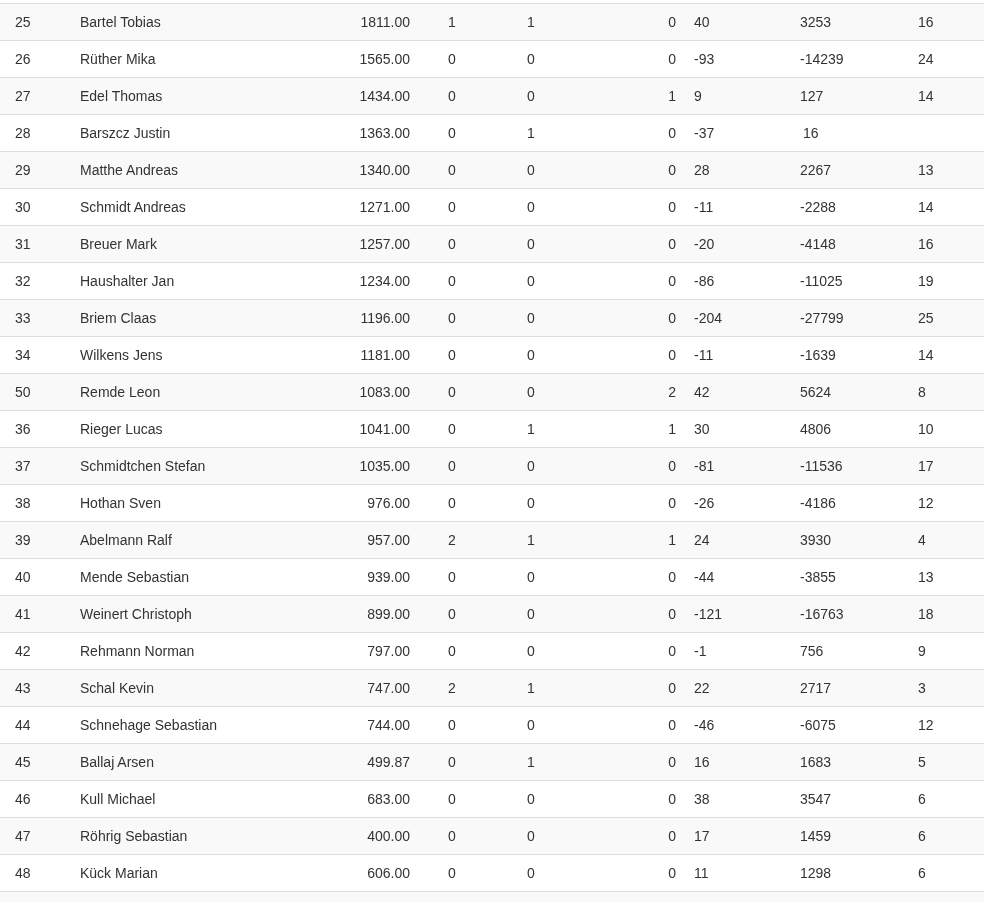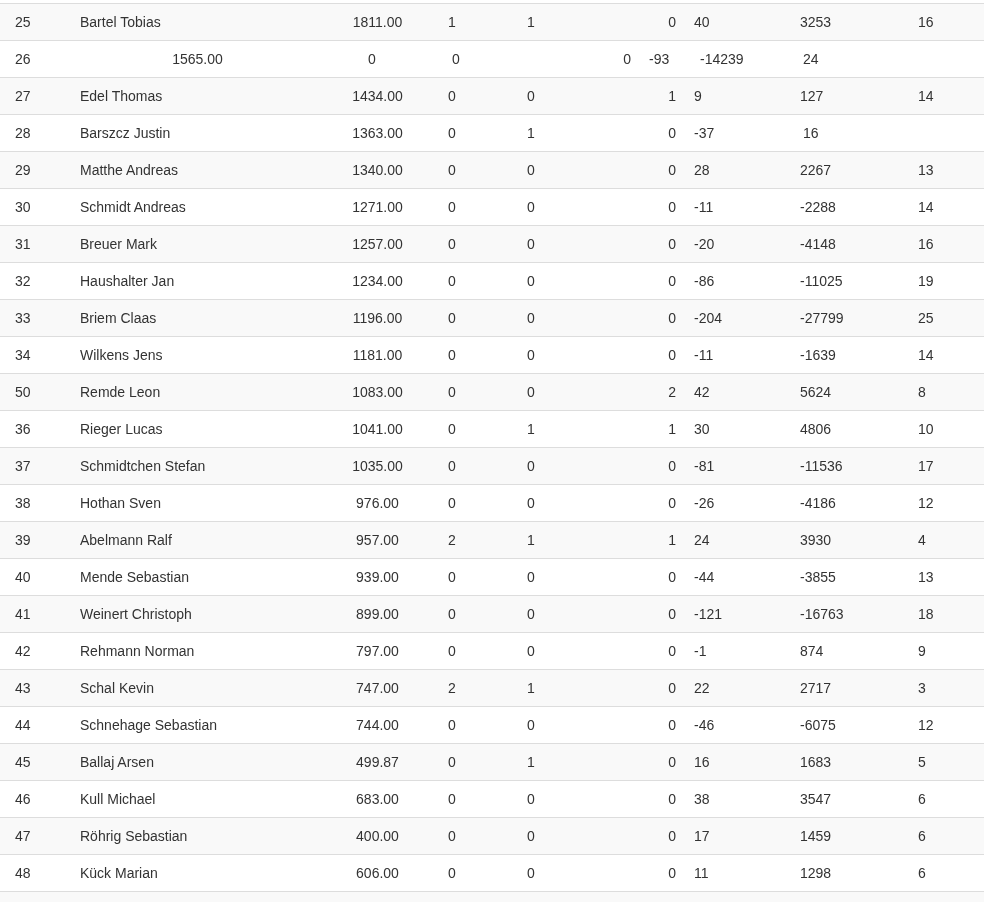--- a/index.html
+++ b/index.html
@@ -34,21 +34,21 @@
   .cell {
     font-size: 14px;
     line-height: 20px;
     padding-top: 8px;
     color: var(--text);
     white-space: nowrap;
     overflow: hidden;
   }
   .c-rank   { padding-left: 15px; }
   .c-name   { padding-left: 15px; }
-  .c-rating { text-align: center; padding-right: 15px; }
+  .c-rating { text-align: right; padding-right: 15px; }
   .c-s1     { padding-left: 23px; }
   .c-s2     { padding-left: 27px; }
   .c-s3     { text-align: right; padding-right: 9px; }
   .c-trend  { padding-left: 9px; }
   .c-score  { padding-left: 15px; }
   .c-games  { padding-left: 18px; }
   .bottom-sliver {
     height: 11px;
     border-top: 1px solid var(--border);
     background: var(--stripe);
@@ -67,20 +67,21 @@
     <div class="cell c-s1">1</div>
     <div class="cell c-s2">1</div>
     <div class="cell c-s3">0</div>
     <div class="cell c-trend">40</div>
     <div class="cell c-score">3253</div>
     <div class="cell c-games">16</div>
   </div>
 
   <div class="t-row">
     <div class="cell c-rank">26</div>
+    <div class="cell c-name">Rüther Mika</div>
     <div class="cell c-rating">1565.00</div>
     <div class="cell c-s1">0</div>
     <div class="cell c-s2">0</div>
     <div class="cell c-s3">0</div>
     <div class="cell c-trend">-93</div>
     <div class="cell c-score">-14239</div>
     <div class="cell c-games">24</div>
   </div>
 
   <div class="t-row">
@@ -263,21 +264,21 @@
   </div>
 
   <div class="t-row">
     <div class="cell c-rank">42</div>
     <div class="cell c-name">Rehmann Norman</div>
     <div class="cell c-rating">797.00</div>
     <div class="cell c-s1">0</div>
     <div class="cell c-s2">0</div>
     <div class="cell c-s3">0</div>
     <div class="cell c-trend">-1</div>
-    <div class="cell c-score">874</div>
+    <div class="cell c-score">756</div>
     <div class="cell c-games">9</div>
   </div>
 
   <div class="t-row">
     <div class="cell c-rank">43</div>
     <div class="cell c-name">Schal Kevin</div>
     <div class="cell c-rating">747.00</div>
     <div class="cell c-s1">2</div>
     <div class="cell c-s2">1</div>
     <div class="cell c-s3">0</div>

